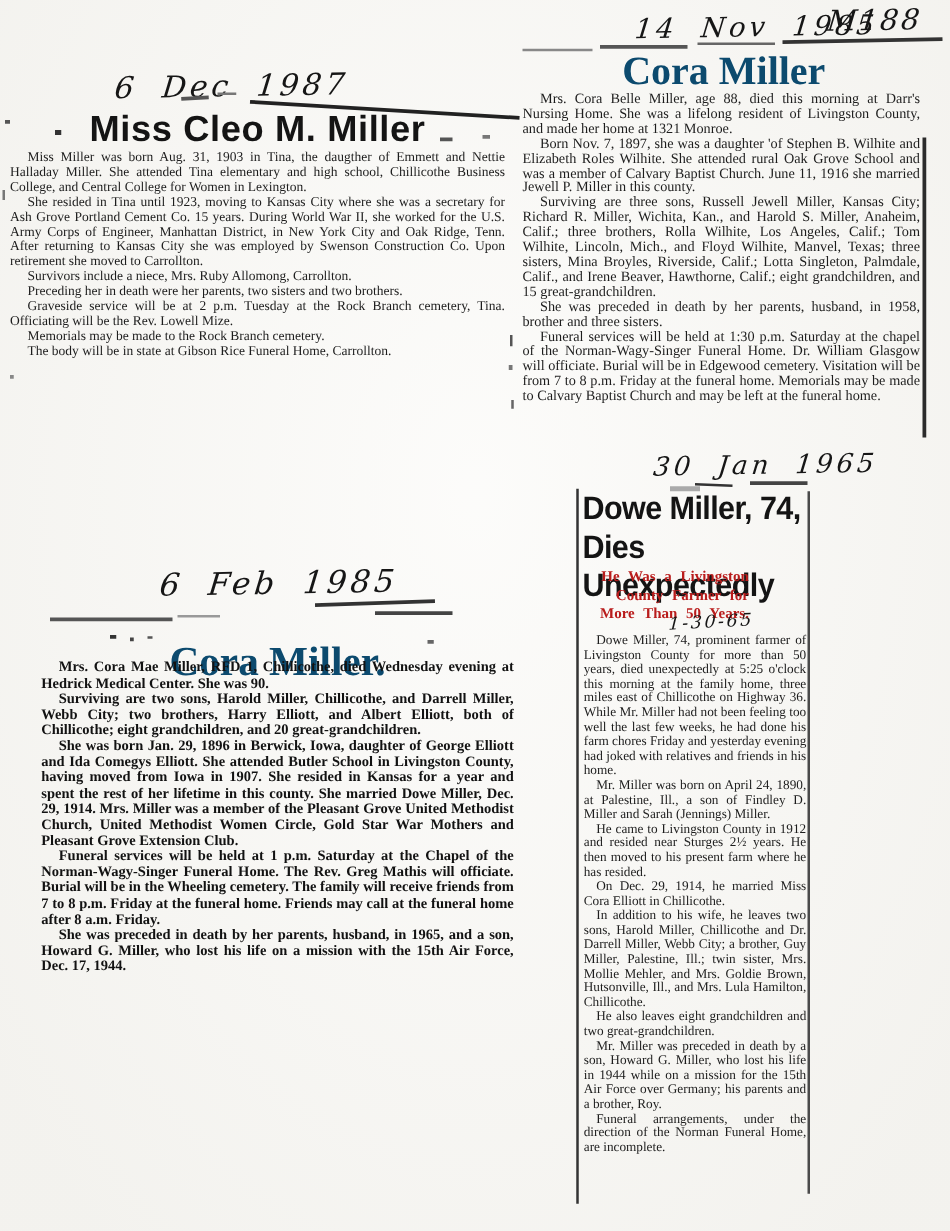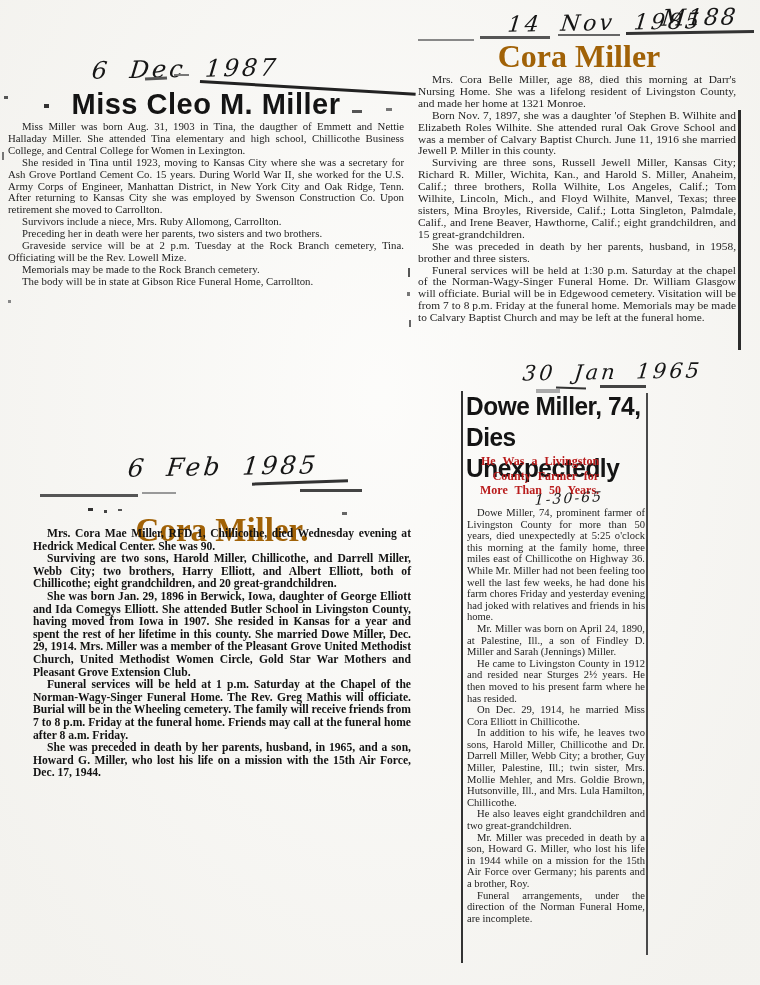--- a/index.html
+++ b/index.html
@@ -26,21 +26,21 @@
   }
   .headline-sans {
     font-family:"Liberation Sans", sans-serif;
     font-weight:bold;
     color:#141414;
     letter-spacing:.5px;
   }
   .headline-serif {
     font-family:"Liberation Serif", serif;
     font-weight:bold;
-    color:#a16207;
+    color:#0c4a6e;
   }
   .obit-body { position:absolute; text-align:justify; }
   .obit-body p { text-indent:14px; }
   .mark { position:absolute; background:#444; }
   .center { text-align:center; }
 
   
   #clip-cleo { left:8px; top:55px; width:396px; height:292px; }
   #clip-cleo .hand { left:84px; top:0px; font-size:24px; }
   #clip-cleo h1 { position:absolute; top:33px; width:100%; font-size:29px; }

